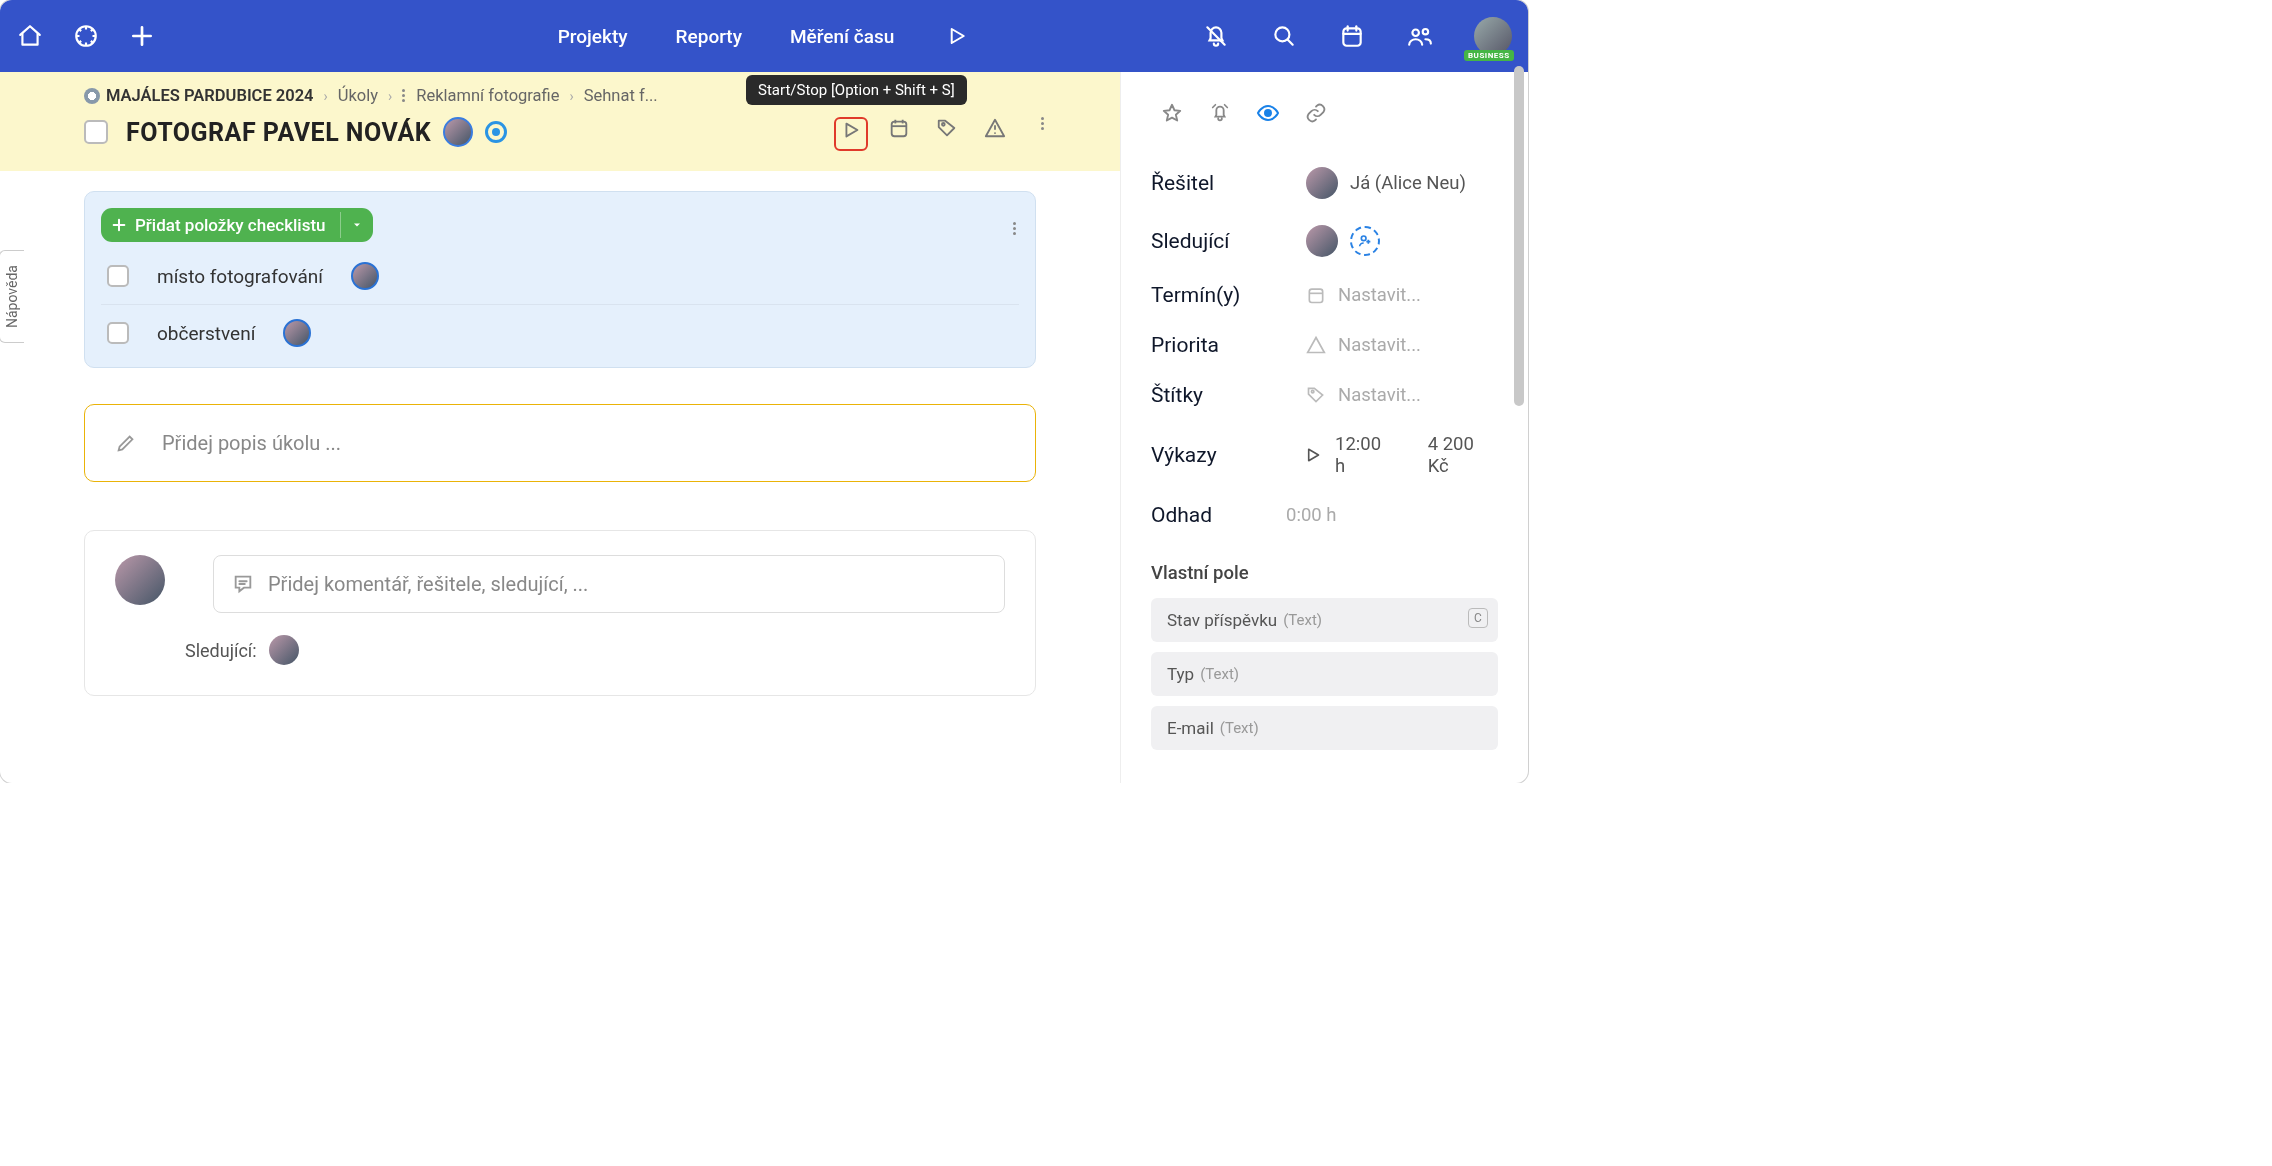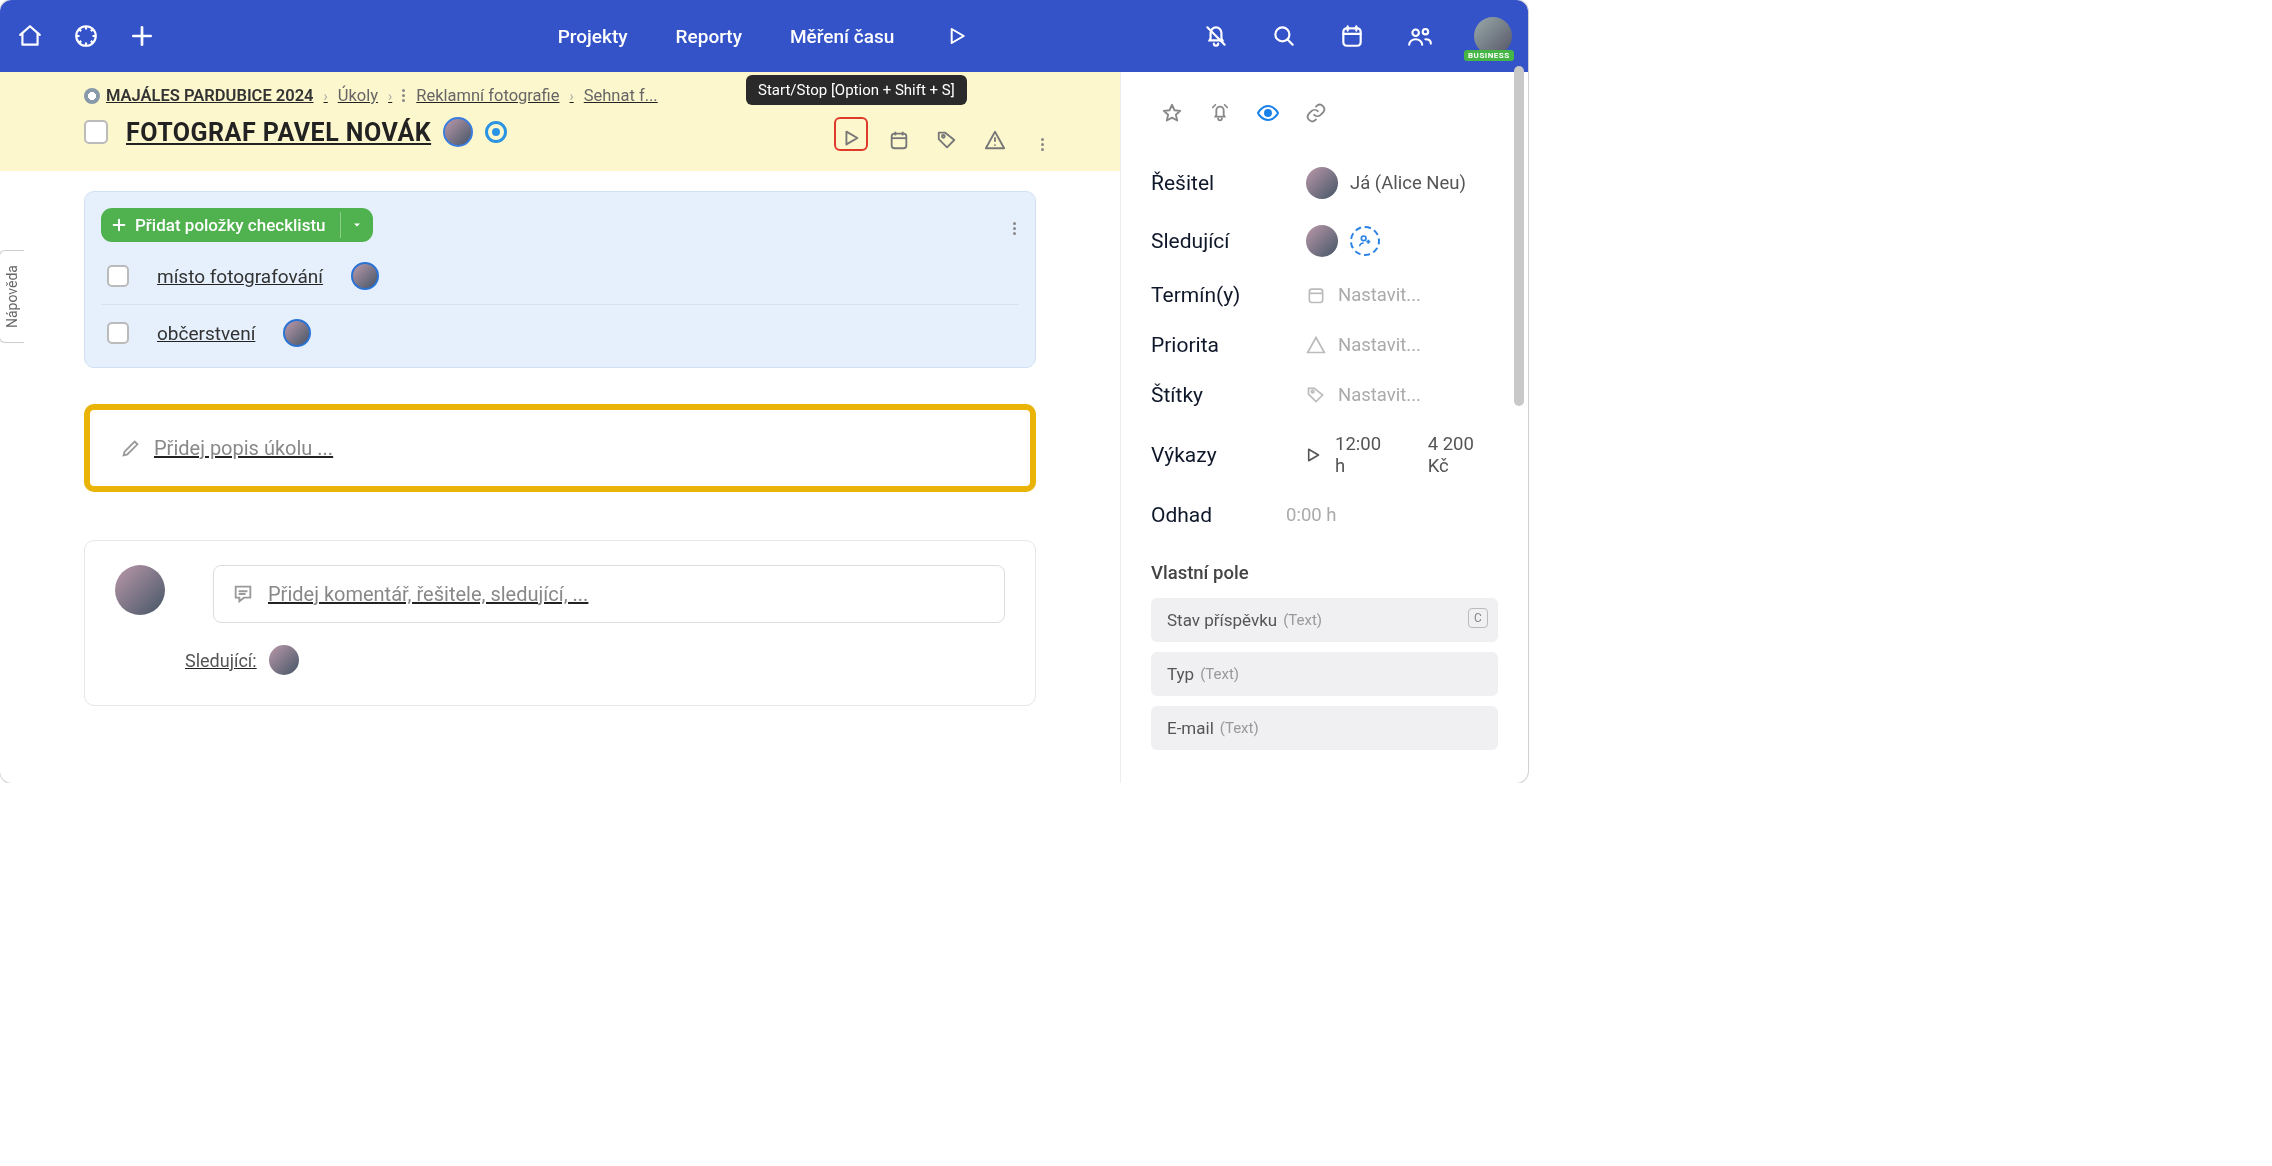--- a/index.html
+++ b/index.html
@@ -13,21 +13,21 @@
 .nav-icon { width: 28px; height: 28px; display: flex; align-items: center; justify-content: center; cursor: pointer; }
 .nav-center { position: absolute; left: 50%; transform: translateX(-50%); display: flex; align-items: center; gap: 48px; font-size: 19px; font-weight: 500; }
 .nav-center span { cursor: pointer; }
 .nav-right { margin-left: auto; display: flex; align-items: center; gap: 40px; }
 .avatar-wrap { position: relative; }
 .avatar { width: 38px; height: 38px; border-radius: 50%; background: linear-gradient(135deg,#9aa 0%, #556 100%); display:block; }
 .badge-biz { position: absolute; bottom: -6px; left: -10px; background: #45b545; color: #fff; font-size: 8px; font-weight: 700; padding: 1px 4px; border-radius: 3px; letter-spacing: .5px;}
 
 
 .content { display: flex; height: calc(100% - 64px); }
-.main { flex: 1; position: relative; text-decoration: underline; }
+.main { flex: 1; position: relative; }
 .side { width: 408px; border-left: 1px solid #eee; padding: 28px 30px 0 30px; font-size: 18px; color: #444; }
 
 
 .help-tab { position: absolute; left: -1px; top: 250px; background: #fff; border: 1px solid #ccc; border-left: none; border-radius: 0 6px 6px 0; padding: 14px 4px; writing-mode: vertical-rl; transform: rotate(180deg); font-size: 14px; color: #666; cursor: pointer; z-index: 10;}
 
 
 .task-head { background: #fcf7cc; padding: 14px 0 24px 0; }
 .breadcrumb { display: flex; align-items: center; gap: 10px; padding: 0 0 12px 84px; font-size: 16.5px; color: #666; }
 .breadcrumb .proj { color: #333; font-weight: 600; display: flex; align-items: center; gap: 6px;}
 .breadcrumb .proj::before { content:""; width:16px;height:16px;border-radius:50%;background:radial-gradient(circle,#fff 35%,#89a 36%);display:inline-block;}
@@ -36,21 +36,21 @@
 .dots-v i{width:3px;height:3px;border-radius:50%;background:#888;}
 
 .title-row { display: flex; align-items: center; padding: 0 0 0 84px; position: relative; }
 .chk { width: 24px; height: 24px; border: 2px solid #bbb; border-radius: 5px; background: #fff; margin-right: 18px; cursor: pointer;}
 .task-title { font-size: 25px; font-weight: 700; color: #222; letter-spacing: .5px; }
 .title-avatar { width: 30px; height: 30px; border-radius: 50%; background: linear-gradient(135deg,#b9a,#456); margin-left: 12px; border:2px solid #3a7de0;}
 .rec-dot { width: 22px; height: 22px; border-radius: 50%; border: 3px solid #2a94e4; margin-left: 12px; display:flex;align-items:center;justify-content:center;}
 .rec-dot::after{content:"";width:8px;height:8px;border-radius:50%;background:#2a94e4;}
 
 .task-actions { position: absolute; right: 60px; top: 0; display: flex; align-items: center; gap: 14px; }
-.act-btn { width: 34px; height: 34px; display: flex; align-items: flex-end; justify-content: center; border-radius: 6px; cursor: pointer; color: #666; }
+.act-btn { width: 34px; height: 34px; display: flex; align-items: flex-start; justify-content: center; border-radius: 6px; cursor: pointer; color: #666; }
 .act-btn.highlight { border: 2.5px solid #e03a2a; }
 
 
 .tooltip { position: absolute; top: -44px; left: -90px; background: #2a2a2a; color: #fff; font-size: 15px; padding: 6px 12px; border-radius: 6px; white-space: nowrap;}
 .tooltip::after{content:"";position:absolute;bottom:-6px;left:50%;margin-left:45px;border:6px solid transparent;border-top-color:#2a2a2a;}
 
 
 .arrow { position: absolute; top: 160px; left: 620px; }
 
 
@@ -62,21 +62,21 @@
 .clist-more { position:absolute; right:18px; top:18px; cursor:pointer;}
 .add-btn { display: inline-flex; align-items: center; background: #4fb24f; color: #fff; border-radius: 11px; font-size: 17px; font-weight: 500; overflow:hidden; cursor:pointer;}
 .add-btn .main-part{padding: 7px 14px 7px 10px; display:flex;align-items:center;gap:8px;}
 .add-btn .drop-part{padding: 7px 10px; border-left:1px solid rgba(255,255,255,.35);}
 .clist-item { display: flex; align-items: center; gap: 28px; padding: 10px 6px; font-size: 19px; color: #333;}
 .clist-item .chk { width: 22px; height: 22px; margin-right: 0;}
 .clist-item .mini-av { width: 28px; height:28px; border-radius:50%; background:linear-gradient(135deg,#b9a,#456); border:2px solid #2a72d4;}
 .clist .sep{height:1px;background:rgba(0,0,0,.05);margin:4px 0;}
 
 
-.desc { margin: 36px 84px 0 84px; border: 6px solid #eab308; border-radius: 10px; padding: 26px 30px; display:flex; align-items:center; gap:12px; color:#888; font-size:20px; cursor:text;}
+.desc { margin: 36px 84px 0 84px; border: 1px solid #eab308; border-radius: 10px; padding: 26px 30px; display:flex; align-items:center; gap:25px; color:#888; font-size:20px; cursor:text;}
 .desc svg{flex:none;}
 
 
 .comm { margin: 48px 84px 0 84px; border: 1px solid #e6e6e6; border-radius: 10px; padding: 24px 30px 30px 30px; }
 .comm-row { display:flex; gap:20px; align-items:flex-start;}
 .comm-av { width:50px;height:50px;border-radius:50%;background:linear-gradient(135deg,#b9a,#456);}
 .comm-input { flex:1; border:1px solid #ddd; border-radius:8px; padding:16px 18px; font-size:20px; color:#888; display:flex;align-items:center;gap:14px; cursor:text;margin-left:28px;}
 .followers { margin: 22px 0 0 70px; display:flex; align-items:center; gap:12px; font-size:18px; color:#555;}
 .followers .fav{width:30px;height:30px;border-radius:50%;background:linear-gradient(135deg,#b9a,#456);}
 

